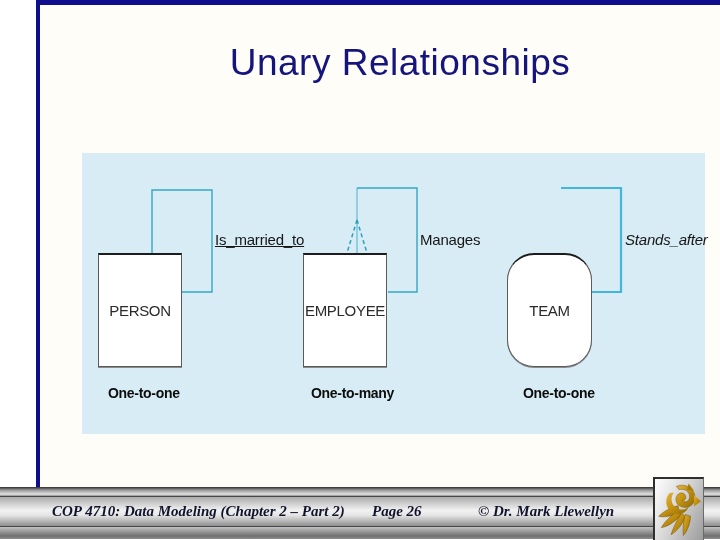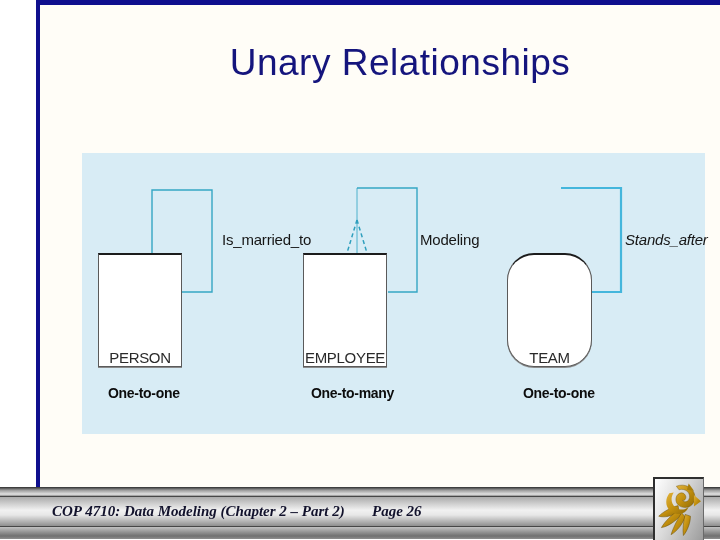--- a/index.html
+++ b/index.html
@@ -21,31 +21,31 @@
     font-size:37px; font-weight:400; color:#15157d; letter-spacing:0.5px;
   }
   .panel {
     position:absolute; left:42px; top:148px; width:623px; height:281px;
     background:#d8ecf5;
   }
   .loops { position:absolute; left:0; top:0; width:623px; height:281px; }
   .entity {
     position:absolute; top:100px; height:114px; background:#ffffff;
     border:1px solid #5a5a5a; border-top:2px solid #1c1c1c;
-    display:flex; align-items:flex-end; justify-content:center;
+    display:flex; align-items:center; justify-content:center;
     box-shadow:0 1px 0 #8a8a8a;
   }
   .entity-person   { left:16px;  width:84px; }
   .entity-employee { left:221px; width:84px; }
   .entity-team     { left:425px; width:85px;border-radius:27px; }
   .entity span { font-size:15px; color:#2a2a2a; letter-spacing:-0.3px; }
   .rel-label {
     position:absolute; top:78px; font-size:15px; color:#161616; letter-spacing:-0.2px;
   }
-  .rel-1 { left:140px; } .rel-2 { left:338px; } .rel-3 { left:543px;font-style:italic; }
+  .rel-1 { left:133px;text-decoration:underline; } .rel-2 { left:338px; } .rel-3 { left:543px;font-style:italic; }
   .card-label {
     position:absolute; top:232px; font-size:14px; font-weight:bold;
     color:#0c0c0c; letter-spacing:-0.3px;
   }
   .card-1 { left:26px; } .card-2 { left:229px; } .card-3 { left:441px; }
 
   .footer { position:absolute; left:0; top:487px; width:720px; height:53px; }
   .f-band1 {
     height:10px;
     background:linear-gradient(#2e2e2e,#9a9a9a 35%,#e2e2e2 80%,#8d8d8d);
@@ -104,34 +104,35 @@
         <span>PERSON</span>
       </div>
       <div class="entity entity-employee">
         <span>EMPLOYEE</span>
       </div>
       <div class="entity entity-team">
         <span>TEAM</span>
       </div>
 
       <div class="rel-label rel-1">Is_married_to</div>
-      <div class="rel-label rel-2">Modeling</div>
+      <div class="rel-label rel-2">Manages</div>
       <div class="rel-label rel-3">Stands_after</div>
 
       <div class="card-label card-1">One-to-one</div>
       <div class="card-label card-2">One-to-many</div>
       <div class="card-label card-3">One-to-one</div>
     </div>
   </div>
 
   <div class="footer">
     <div class="f-band1"></div>
     <div class="f-band2">
       <span class="footer-text footer-course">COP 4710: Data Modeling (Chapter 2 – Part 2)</span>
       <span class="footer-text footer-page">Page 26</span>
+      <span class="footer-text footer-copyright">© Dr. Mark Llewellyn</span>
     </div>
     <div class="f-band3"></div>
   </div>
 
   <div class="logo-box">
     <svg viewBox="0 0 50 62" width="44" height="58">
       <defs>
         <linearGradient id="gold" x1="0" y1="0" x2="1" y2="1">
           <stop offset="0" stop-color="#e2b33c"></stop>
           <stop offset="0.5" stop-color="#c28f0e"></stop>

